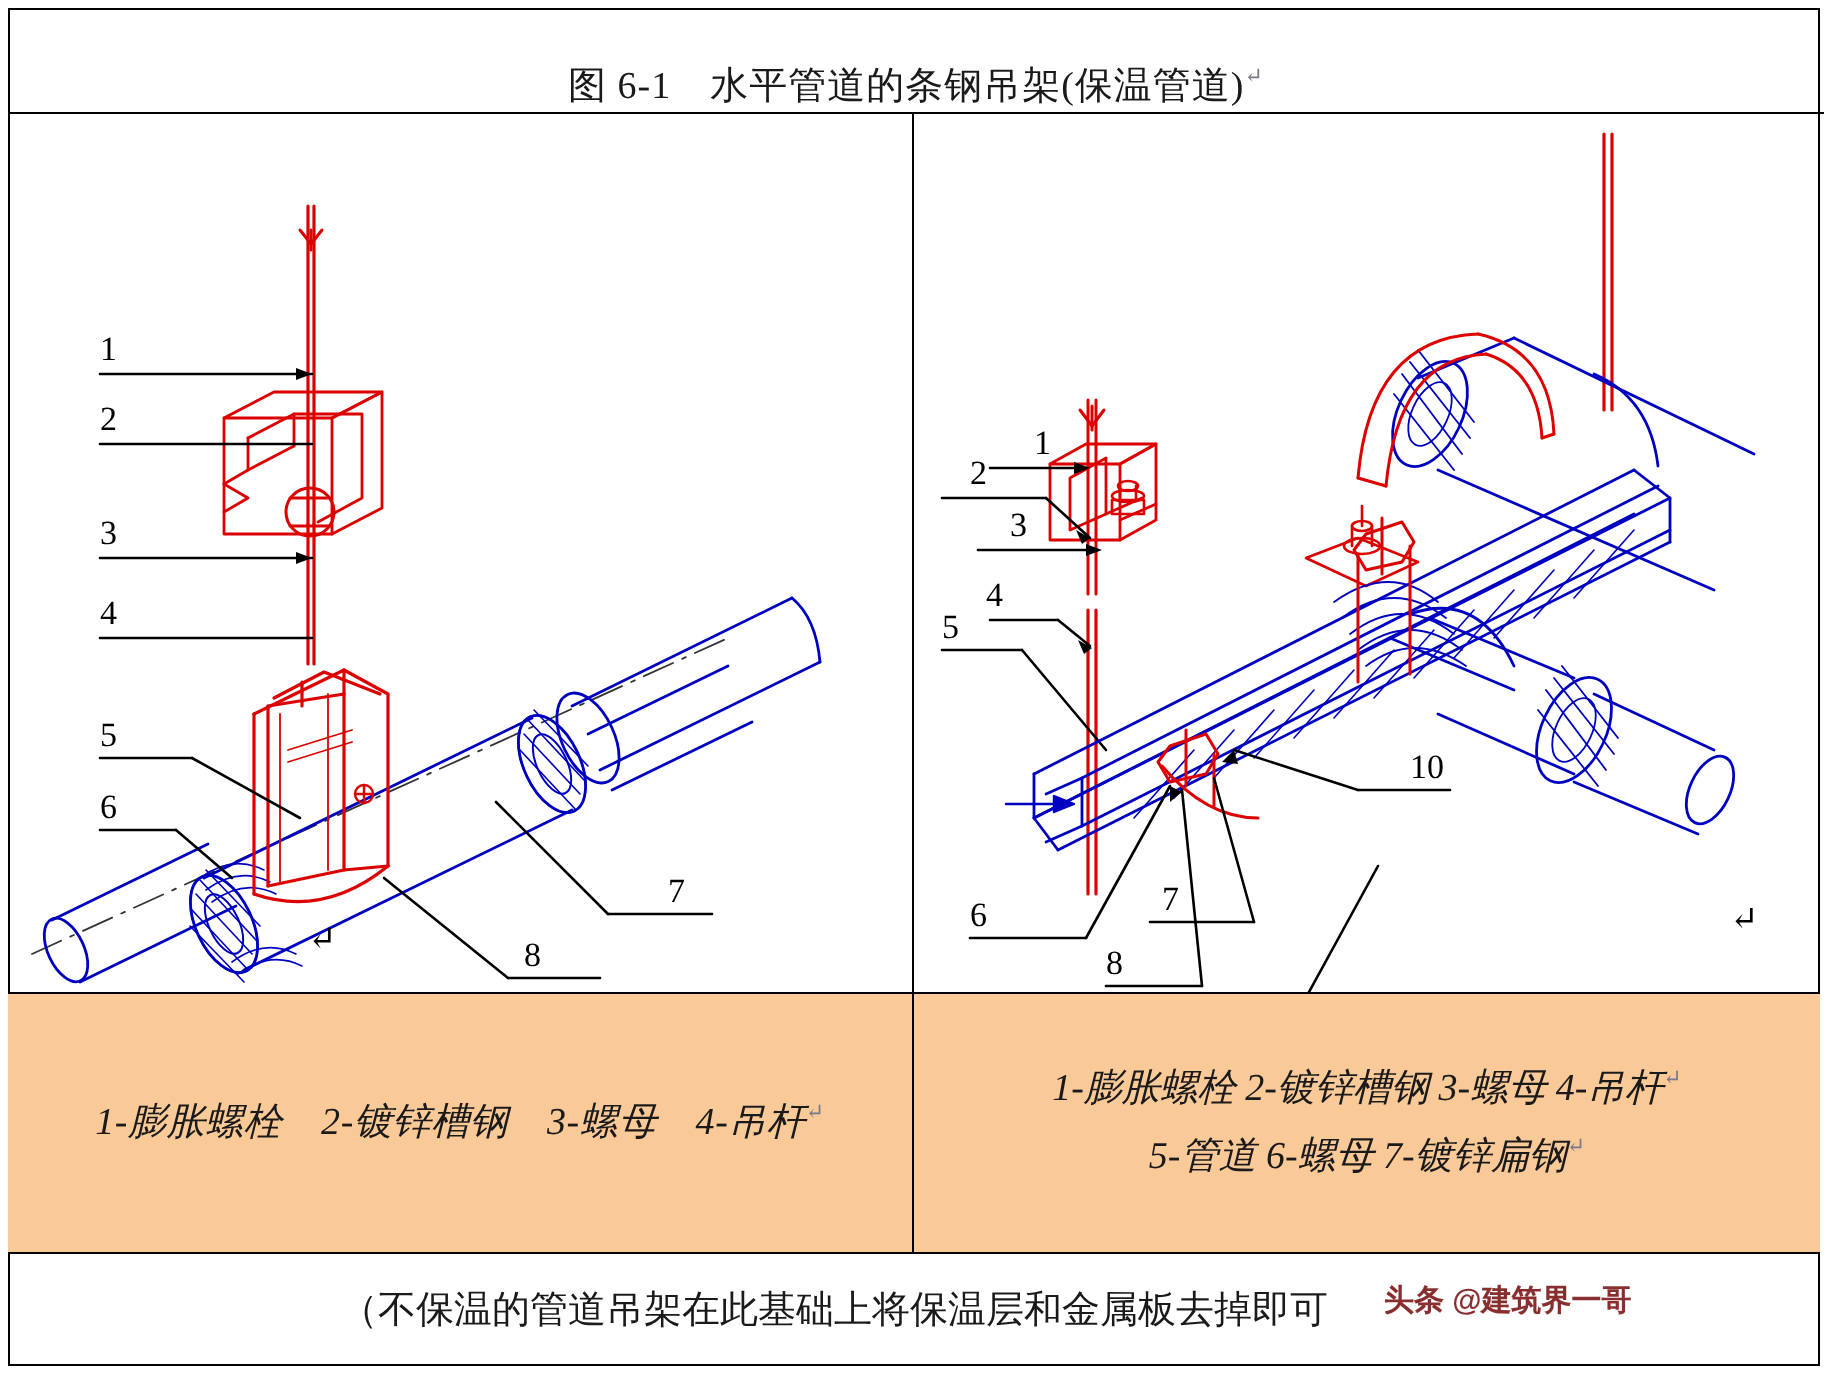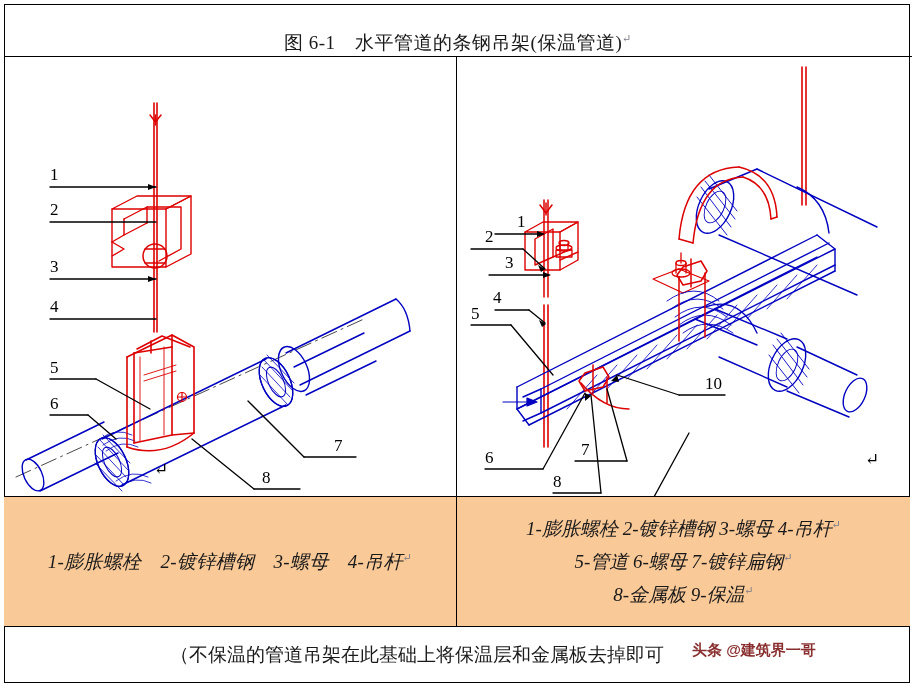--- a/index.html
+++ b/index.html
@@ -455,23 +455,20 @@
       </div>
     </div>
 
     <div class="cap cap-right">
       <div class="cap-line">
         <span>1-膨胀螺栓 2-镀锌槽钢 3-螺母 4-吊杆</span><span class="pilcrow">↵</span>
       </div>
       <div class="cap-line">
         <span>5-管道 6-螺母 7-镀锌扁钢</span><span class="pilcrow">↵</span>
       </div>
-      <div class="cap-line">
-        <span>8-金属板 9-保温</span><span class="pilcrow">↵</span>
-      </div>
     </div>
   </div>
 
   <div class="footer">
     <div class="footer-text">（不保温的管道吊架在此基础上将保温层和金属板去掉即可</div>
     <div class="watermark">头条 @建筑界一哥</div>
   </div>
 
 </div>
 

